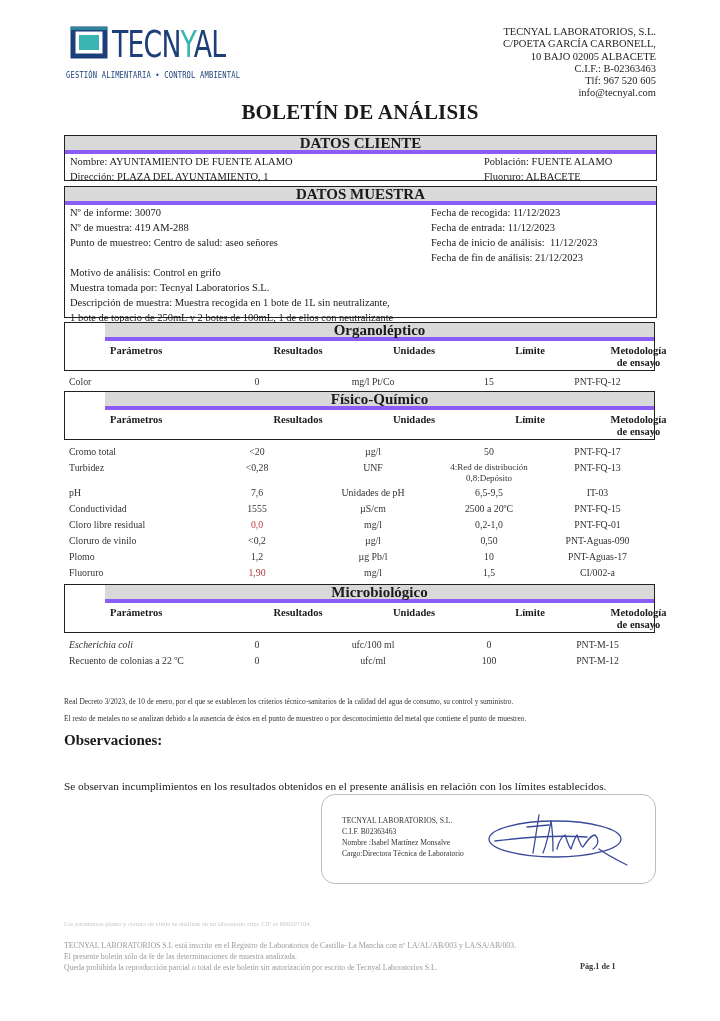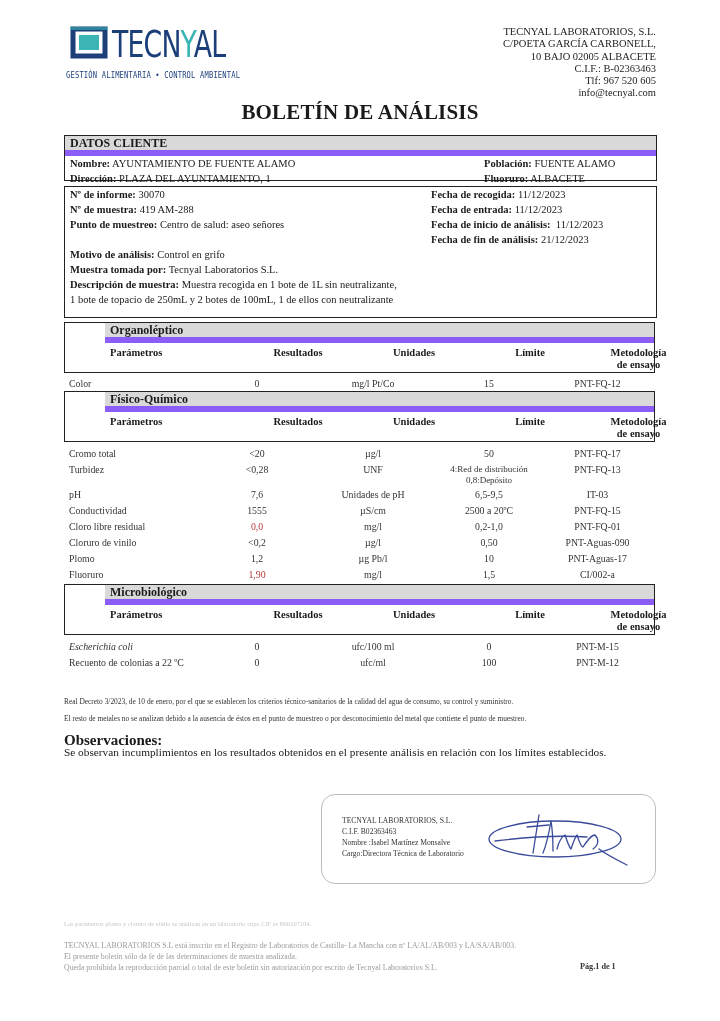--- a/index.html
+++ b/index.html
@@ -25,24 +25,24 @@
   }
 
   
   .company { right: 64px; top: 26px; text-align: right; font-size: 10.5px; line-height: 12.3px; color: #222; }
 
   .title { left: 0; width: 720px; top: 100px; text-align: center; font-size: 21px; font-weight: bold; letter-spacing: 0.2px; }
 
   
   .section { left: 64px; width: 591px; border: 1px solid #222; }
   .section-head {
-    background: #d9d9d9; font-weight: bold; font-size: 12px; padding: 1px 5px; border-bottom: 6px solid #8b5cf6; height: 12px; line-height: 12px;
+    background: #d9d9d9; font-weight: bold; font-size: 15px; padding: 1px 5px; border-bottom: 4px solid #8b5cf6; height: 12px; line-height: 12px; text-align: center;
   }
   .row { font-size: 10.5px; line-height: 15px; padding-left: 5px; white-space: nowrap; }
-  .row b { font-weight: bold; }
+  .row b { font-weight: normal; }
   .col-right { position: absolute; left: 366px; }
 
   
   .tbl-section { left: 64px; width: 591px; }
   .tbl-head-box { border: 1px solid #222; padding-left: 40px; }
   .tbl-colheads {
     display: grid; grid-template-columns: 142px 92px 140px 92px 125px;
     font-size: 10.5px; font-weight: bold; padding: 4px 0 2px 5px; height: 23px; line-height: 12px; background:#fff;
   }
   .tbl-colheads div { text-align: center; }
@@ -52,21 +52,21 @@
     font-size: 9.8px; padding-left: 5px; line-height: 11px; height: 16px; align-items: center; color: #333;
   }
   .tbl-row div { text-align: center; }
   .tbl-row div:first-child { text-align: left; }
   .tbl-row.tall { height: 22px; align-items: start; padding-top: 3px; }
   .red { color: #b83a3a; }
   .italic { font-style: italic; }
 
   .note { left: 64px; font-size: 7.4px; color: #333; white-space: nowrap; }
   .obs-title { left: 64px; top: 732px; font-size: 15px; font-weight: bold; }
-  .obs-text { left: 64px; top: 746px; font-size: 11.3px; white-space: nowrap; }
+  .obs-text { left: 64px; top: 780px; font-size: 11.3px; white-space: nowrap; }
 
   .sig-box {
     left: 321px; top: 794px; width: 333px; height: 88px; border: 1px solid #bdbdbd; border-radius: 14px;
   }
   .sig-text { position: absolute; left: 20px; top: 20px; font-size: 7.6px; line-height: 11px; color: #333; }
   .sig-svg { position: absolute; left: 165px; top: 12px; width: 150px; height: 66px; }
 
   .foot-faint { left: 64px; top: 920px; font-size: 6.4px; color: #c8c8c8; white-space: nowrap; }
   .foot { left: 64px; top: 940px; font-size: 7.8px; line-height: 11px; color: #9a9a9a; white-space: nowrap; }
   .page-num { left: 580px; top: 962px; font-size: 8.2px; font-weight: bold; color: #333; }
@@ -101,20 +101,21 @@
     <b>Nombre:</b> <span>AYUNTAMIENTO DE FUENTE ALAMO</span>
     <span class="col-right" style="left:419px;"><b>Población:</b> <span>FUENTE ALAMO</span></span>
   </div>
   <div class="row" style="position:relative;">
     <b>Dirección:</b> <span>PLAZA DEL AYUNTAMIENTO, 1</span>
     <span class="col-right" style="left:419px;"><b>Fluoruro:</b> <span>ALBACETE</span></span>
   </div>
 </div>
 
 <div class="abs section" style="top:186px; height:130px;">
+  <div class="section-head">DATOS MUESTRA</div>
   <div style="position:relative; height:60px;">
     <div class="row"><b>Nº de informe:</b> <span>30070</span></div>
     <div class="row"><b>Nº de muestra:</b> <span>419 AM-288</span></div>
     <div class="row"><b>Punto de muestreo:</b> <span>Centro de salud: aseo señores</span></div>
 
     <div style="position:absolute; left:361px; top:0;">
       <div class="row"><b>Fecha de recogida:</b> <span>11/12/2023</span></div>
       <div class="row"><b>Fecha de entrada:</b> <span>11/12/2023</span></div>
       <div class="row"><b>Fecha de inicio de análisis:</b>&nbsp; <span>11/12/2023</span></div>
       <div class="row"><b>Fecha de fin de análisis:</b> <span>21/12/2023</span></div>

